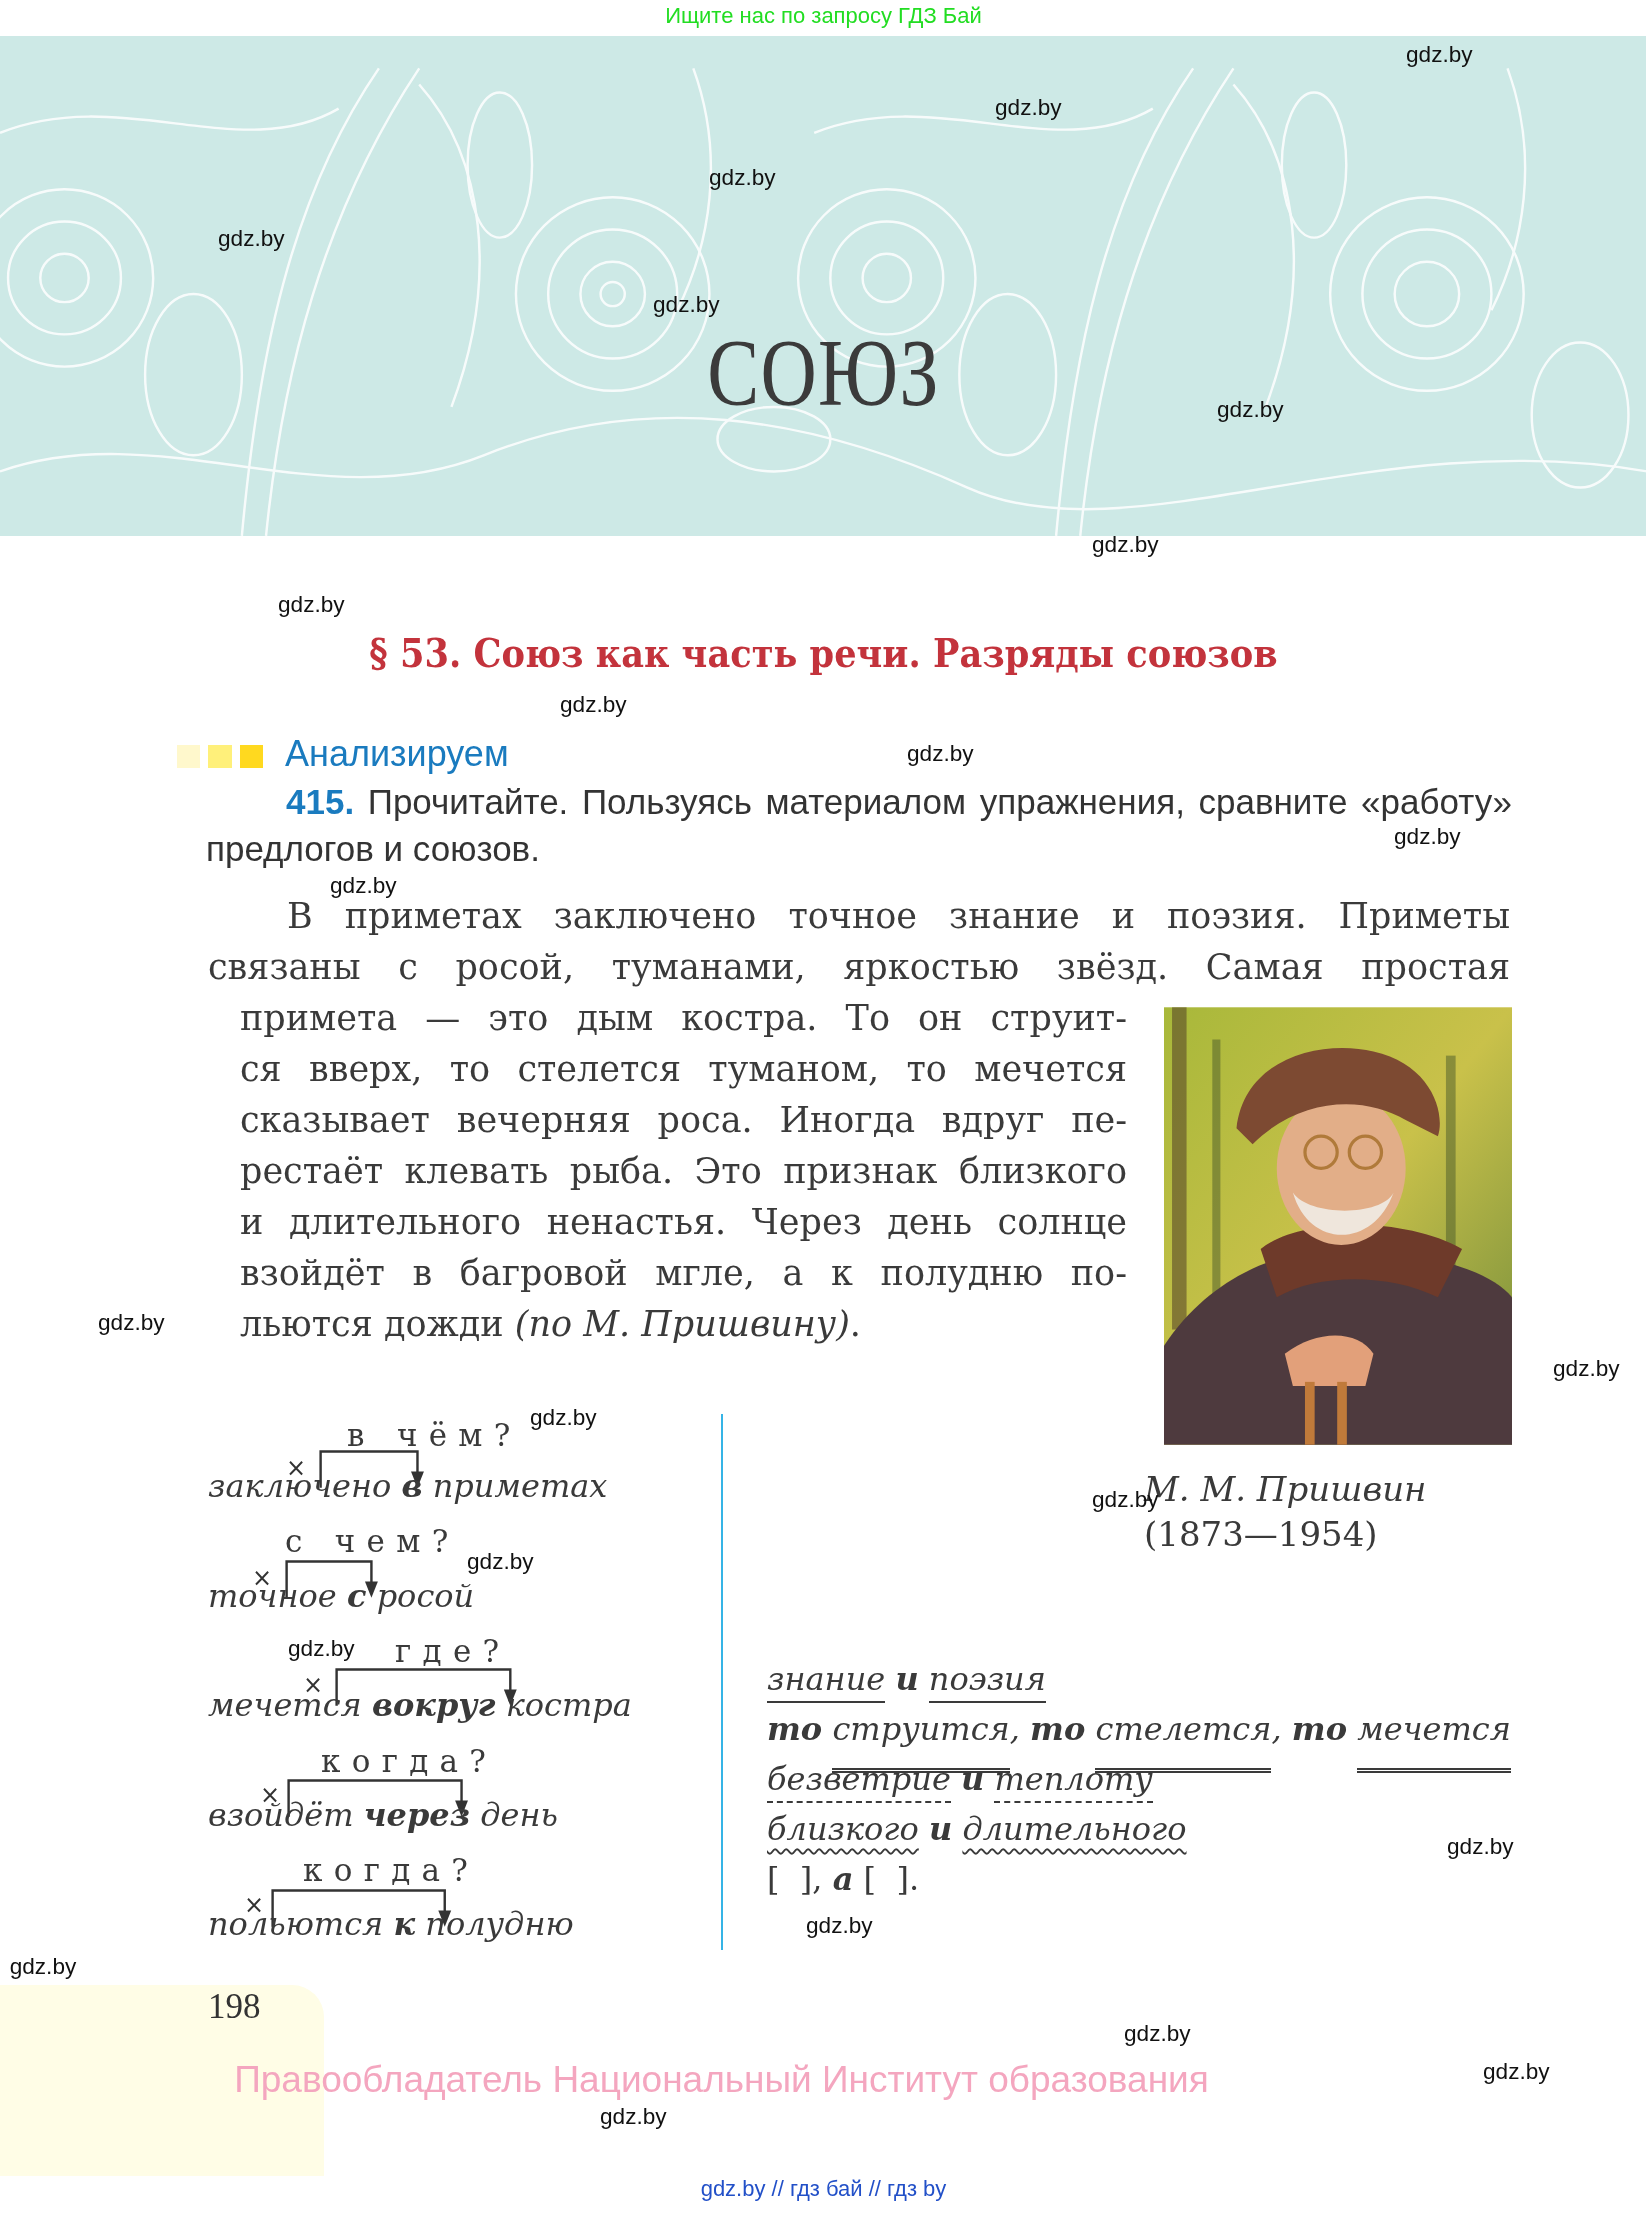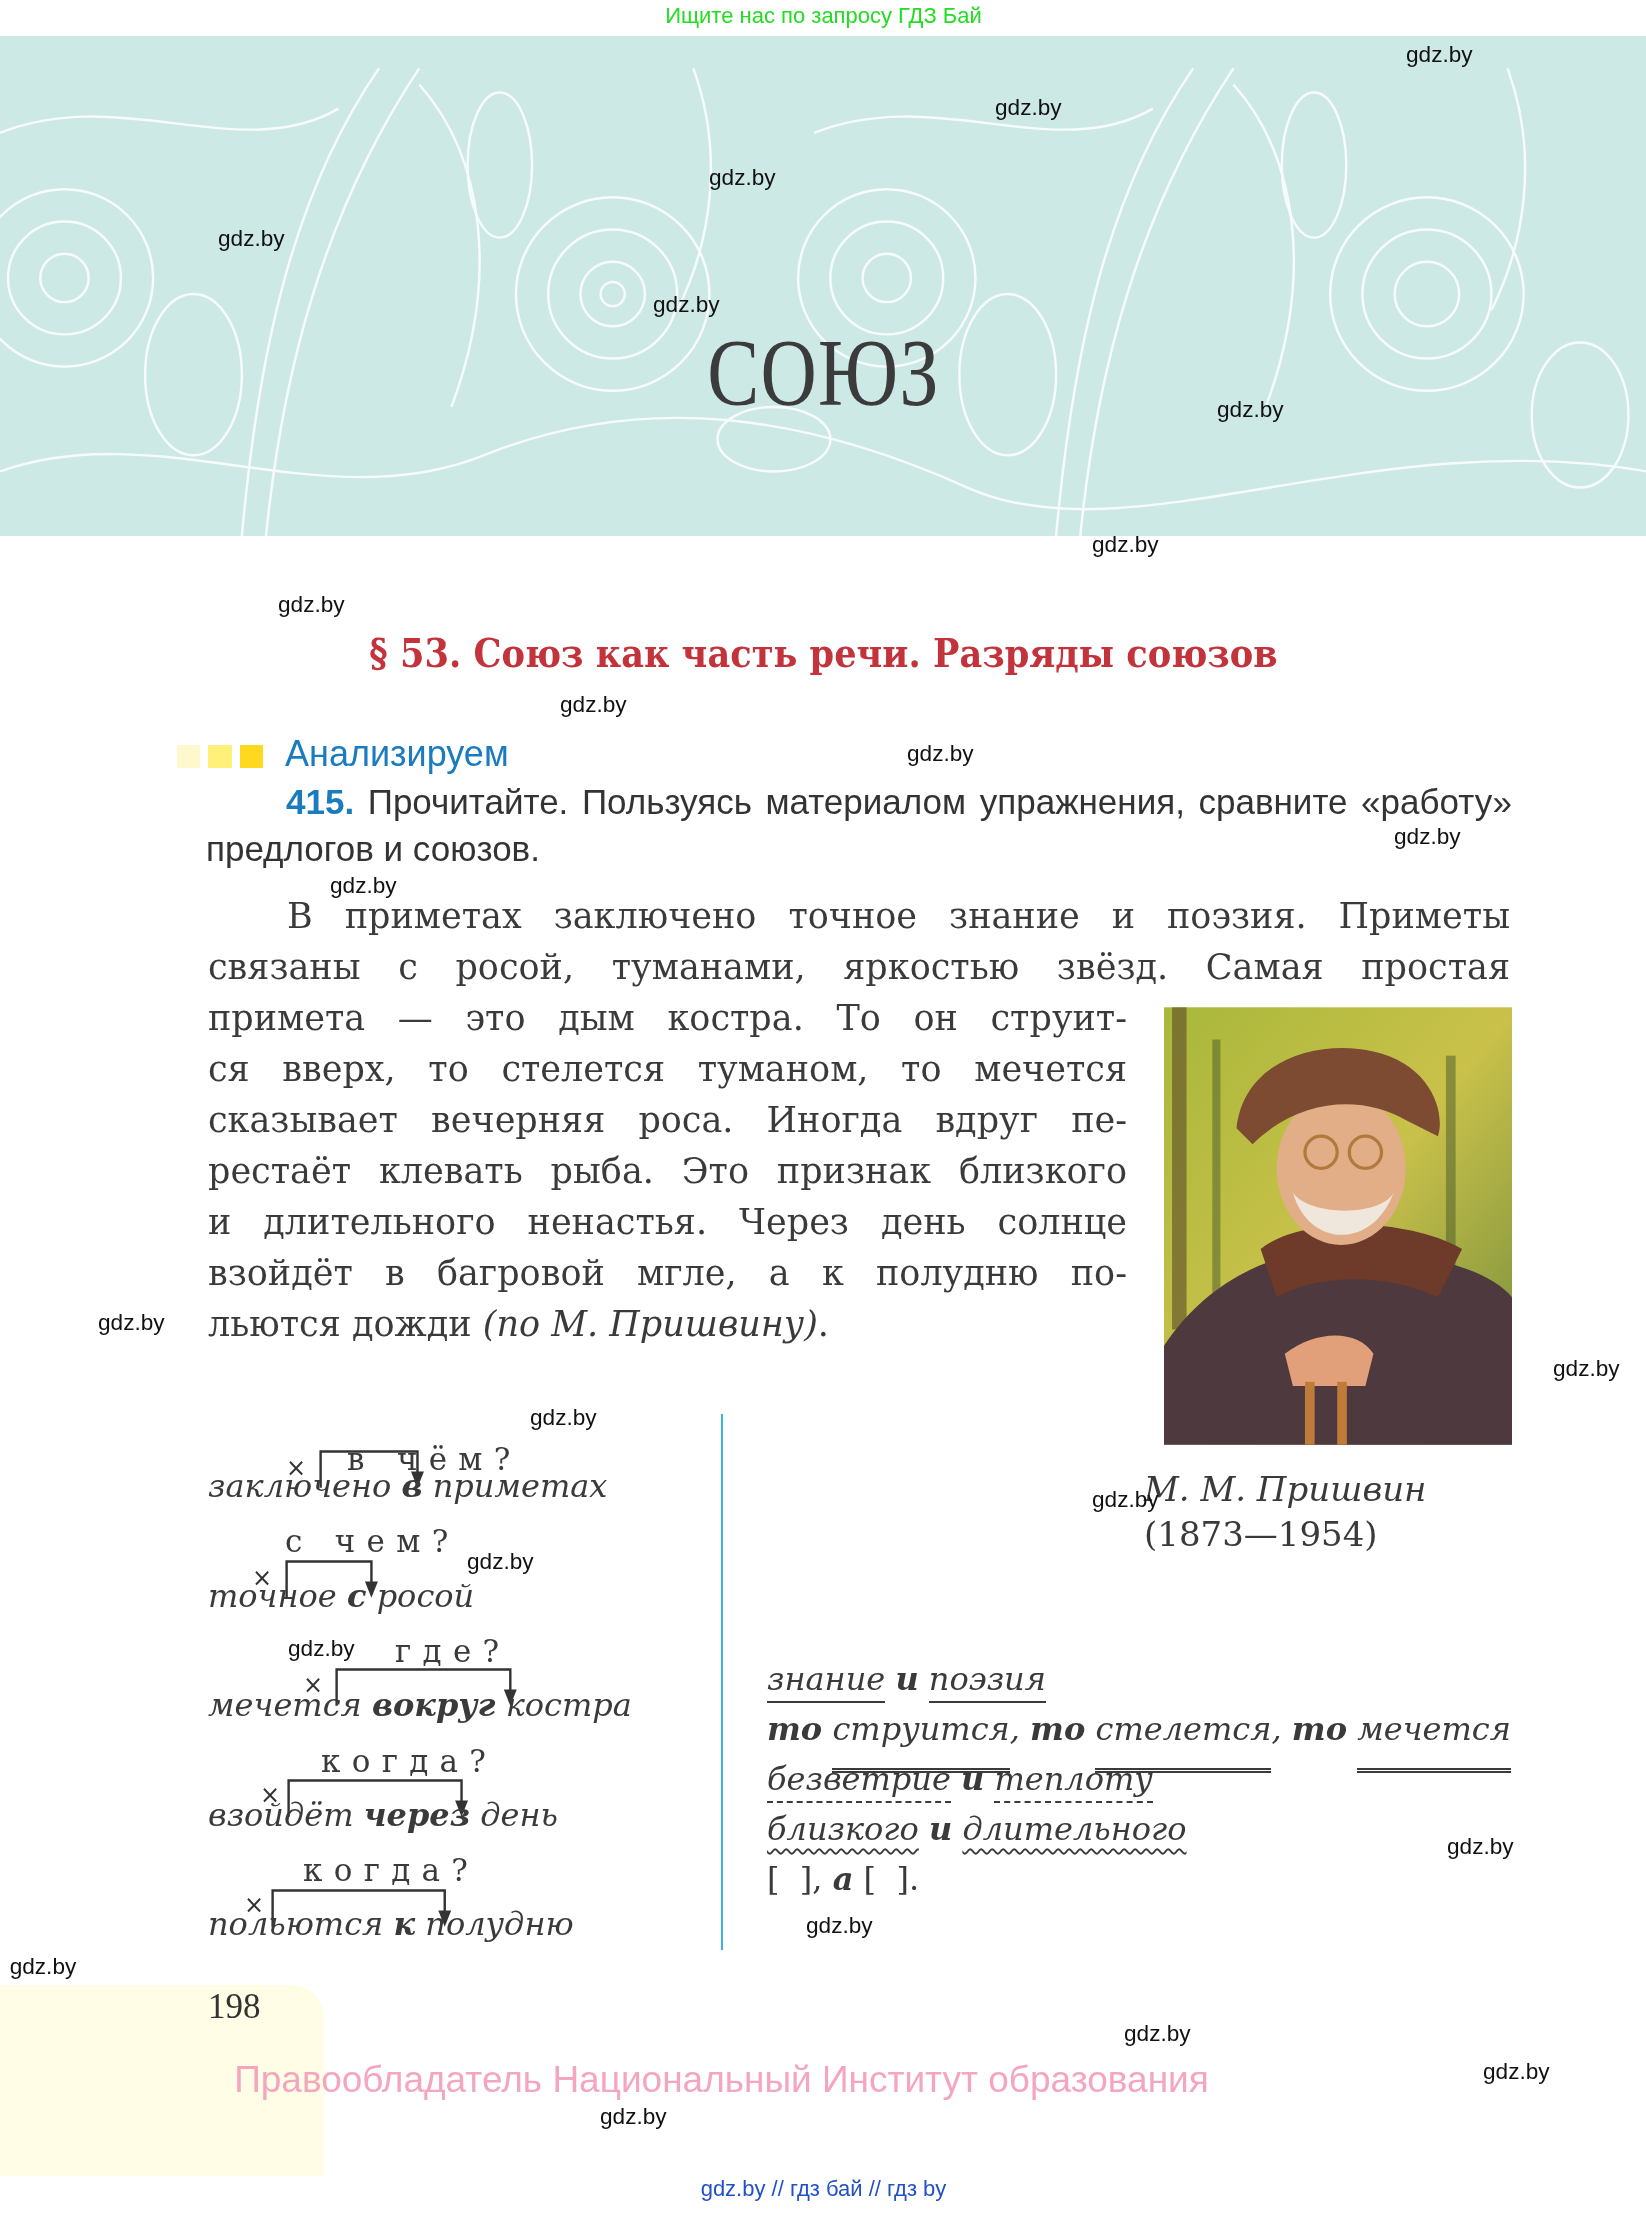--- a/index.html
+++ b/index.html
@@ -12,21 +12,21 @@
   .wm{font-family:"Liberation Sans",sans-serif;font-size:22.6px;color:#111;}
   .section-title{left:0;top:629px;width:1647px;text-align:center;font-family:"DejaVu Serif",serif;font-weight:bold;font-size:40px;color:#c3333c;transform:scaleX(0.88);}
   .squares{left:177px;top:745px;display:flex;gap:8px;}
   .sq{width:23.4px;height:23.4px;}
   .analyze{left:285px;top:733px;font-family:"Liberation Sans",sans-serif;font-size:36px;color:#1a7bbf;}
   .task{left:206px;top:778px;width:1306px;font-family:"Liberation Sans",sans-serif;font-size:35px;line-height:47px;color:#333;text-align:justify;}
   .task .num{color:#1a7bbf;font-weight:bold;}
   .task .indent{display:inline-block;width:80px;}
   .text-full{left:208px;top:891px;width:1302px;font-size:35px;line-height:51px;color:#3a3a3a;text-align:justify;text-align-last:justify;}
   .text-narrow{left:208px;top:993px;width:919px;font-size:35px;line-height:51px;color:#3a3a3a;}
-  .text-narrow .ln{display:block;text-align:justify;text-align-last:justify;white-space:nowrap;}
+  .text-narrow .ln{display:block;text-align:justify;text-align-last:justify;white-space:nowrap;margin-left:32px;}
   .text-narrow .ln.last{text-align-last:left;}
   .indent1{display:inline-block;width:79px;}
   sup.mark{font-size:17.7px;}
   .portrait{left:1164px;top:1007px;width:348px;height:438px;overflow:hidden;}
   .caption{left:1144px;top:1467px;width:395px;text-align:left;font-size:34px;line-height:45px;color:#3a3a3a;}
   .caption .name{font-style:italic;}
   .divider{left:721px;top:1414px;width:2.4px;height:536px;background:#35b4e6;}
   .scheme{font-style:italic;font-size:32px;color:#3a3a3a;}
   .q{font-size:31px;color:#3a3a3a;letter-spacing:11.3px;}
   .xmark{font-family:"DejaVu Sans",sans-serif;font-size:24px;color:#333;}
@@ -135,21 +135,21 @@
     <rect x="215" y="465" width="12" height="78" fill="#c07a3a"></rect>
   </svg>
 </div>
 <div class="abs caption">
   <div class="name">М. М. Пришвин</div>
   <div>(1873—1954)</div>
 </div>
 
 <div class="abs" style="left:208px;top:1417px;width:500px;height:532px;">
 
-  <div class="abs q" style="left:139px;top:0;margin-top:24px;">в чём?</div>
+  <div class="abs q" style="left:139px;top:0;">в чём?</div>
   <div class="abs xmark" style="left:78px;top:37px;">×</div>
   <svg class="abs" style="left:111px;top:32px" width="113" height="42" viewBox="0 0 140 52">
       <path d="M2 48 V3 H122 V30" fill="none" stroke="#333" stroke-width="3"></path>
       <path d="M114 28 L122 48 L130 28 Z" fill="#333"></path>
     </svg>
   <div class="abs scheme" style="left:0;top:50px;"><span>заключено </span><b>в</b><span> приметах</span></div>
 
   <div class="abs q" style="left:77px;top:106px;">с чем?</div>
   <div class="abs xmark" style="left:44px;top:147px;">×</div>
   <svg class="abs" style="left:77px;top:142px" width="105" height="42" viewBox="0 0 130 52">

